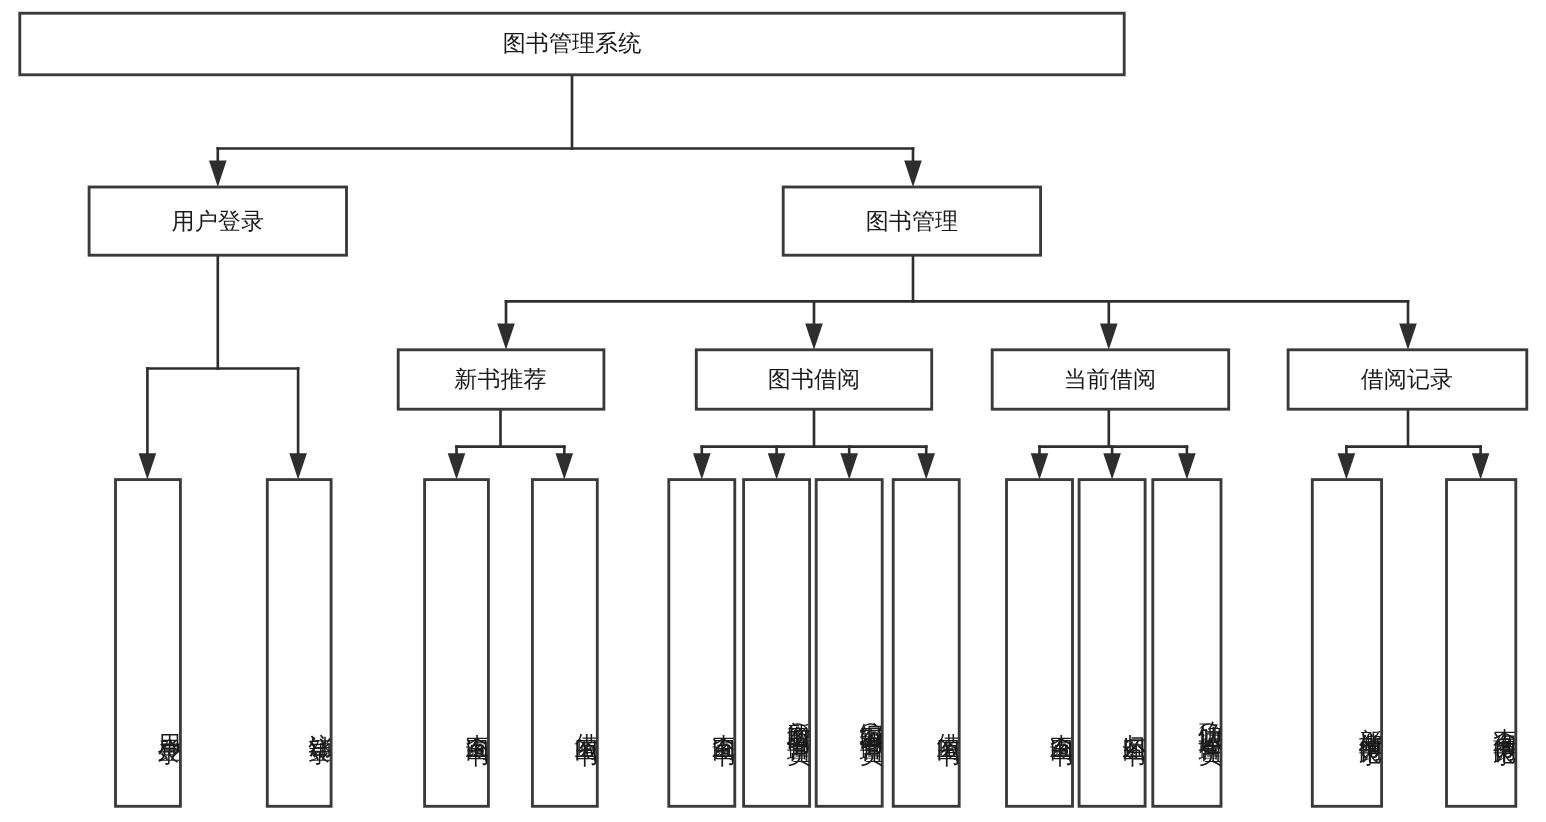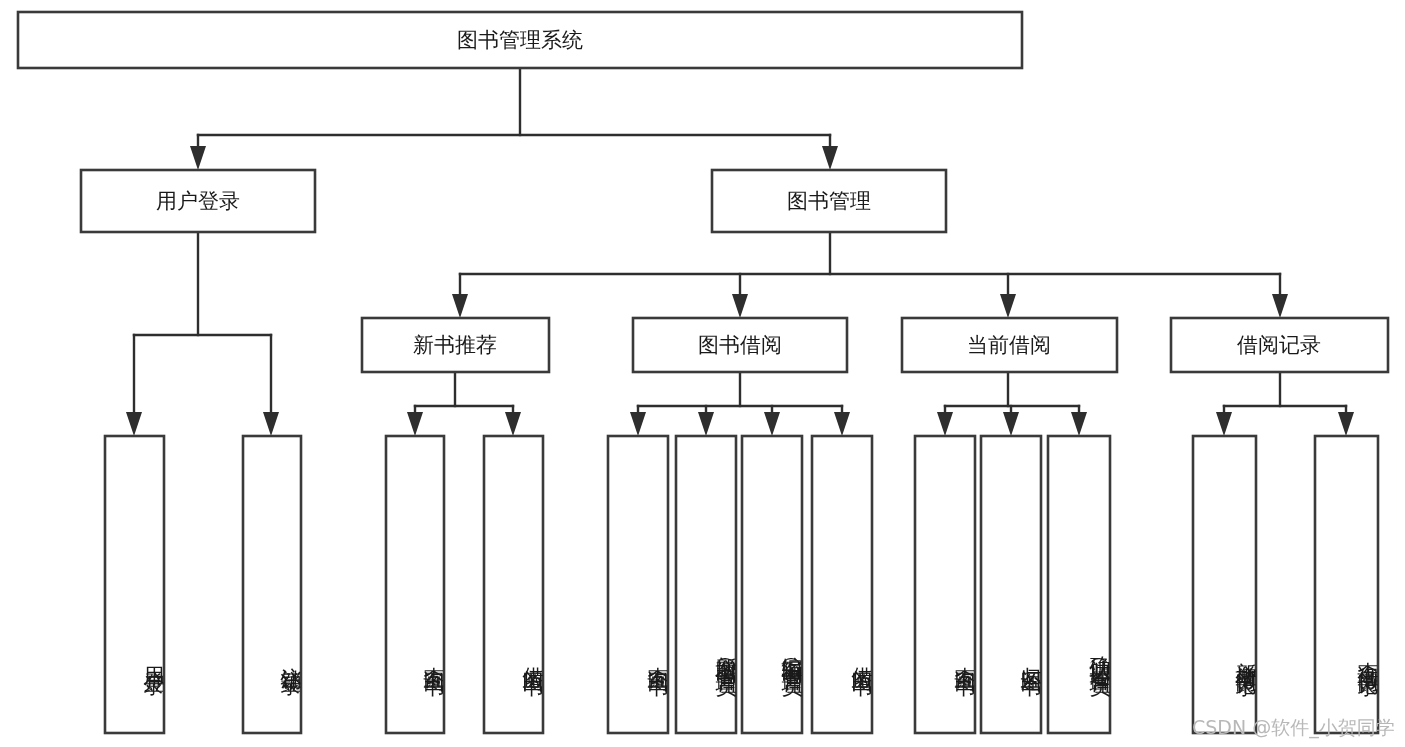--- a/index.html
+++ b/index.html
@@ -206,15 +206,14 @@
   <div class="leaf-label-v" style="left: 608px; top: 436px; width: 60px; height: 297px; padding-top: 142.5px; box-sizing: border-box;">查询图书</div>
   <div class="leaf-label-v" style="left: 676px; top: 436px; width: 60px; height: 297px; justify-content: flex-start; padding-top: 135px; box-sizing: border-box;">新增图书（管理员）</div>
   <div class="leaf-label-v" style="left: 742px; top: 436px; width: 60px; height: 297px; padding-top: 135px; box-sizing: border-box;">编辑图书（管理员）</div>
   <div class="leaf-label-v" style="left: 812px; top: 436px; width: 60px; height: 297px; padding-top: 142.5px; box-sizing: border-box;">借阅图书</div>
   <div class="leaf-label-v" style="left: 915px; top: 436px; width: 60px; height: 297px; padding-top: 142.5px; box-sizing: border-box;">查询图书</div>
   <div class="leaf-label-v" style="left: 981px; top: 436px; width: 60px; height: 297px; padding-top: 142.5px; box-sizing: border-box;">归还图书</div>
   <div class="leaf-label-v" style="left: 1048px; top: 436px; width: 62px; height: 297px; padding-top: 135px; box-sizing: border-box;">确认归还（管理员）</div>
   <div class="leaf-label-v" style="left: 1193px; top: 436px; width: 63px; height: 297px; padding-top: 139.5px; box-sizing: border-box;">新增借阅记录</div>
   <div class="leaf-label-v" style="left: 1315px; top: 436px; width: 63px; height: 297px; padding-top: 139.5px; box-sizing: border-box;">查询借阅记录</div>
 
-  <div class="watermark" style="left:1192px; top:715px;">CSDN @软件_小贺同学</div>
 
 </div>
 
 </body></html>

